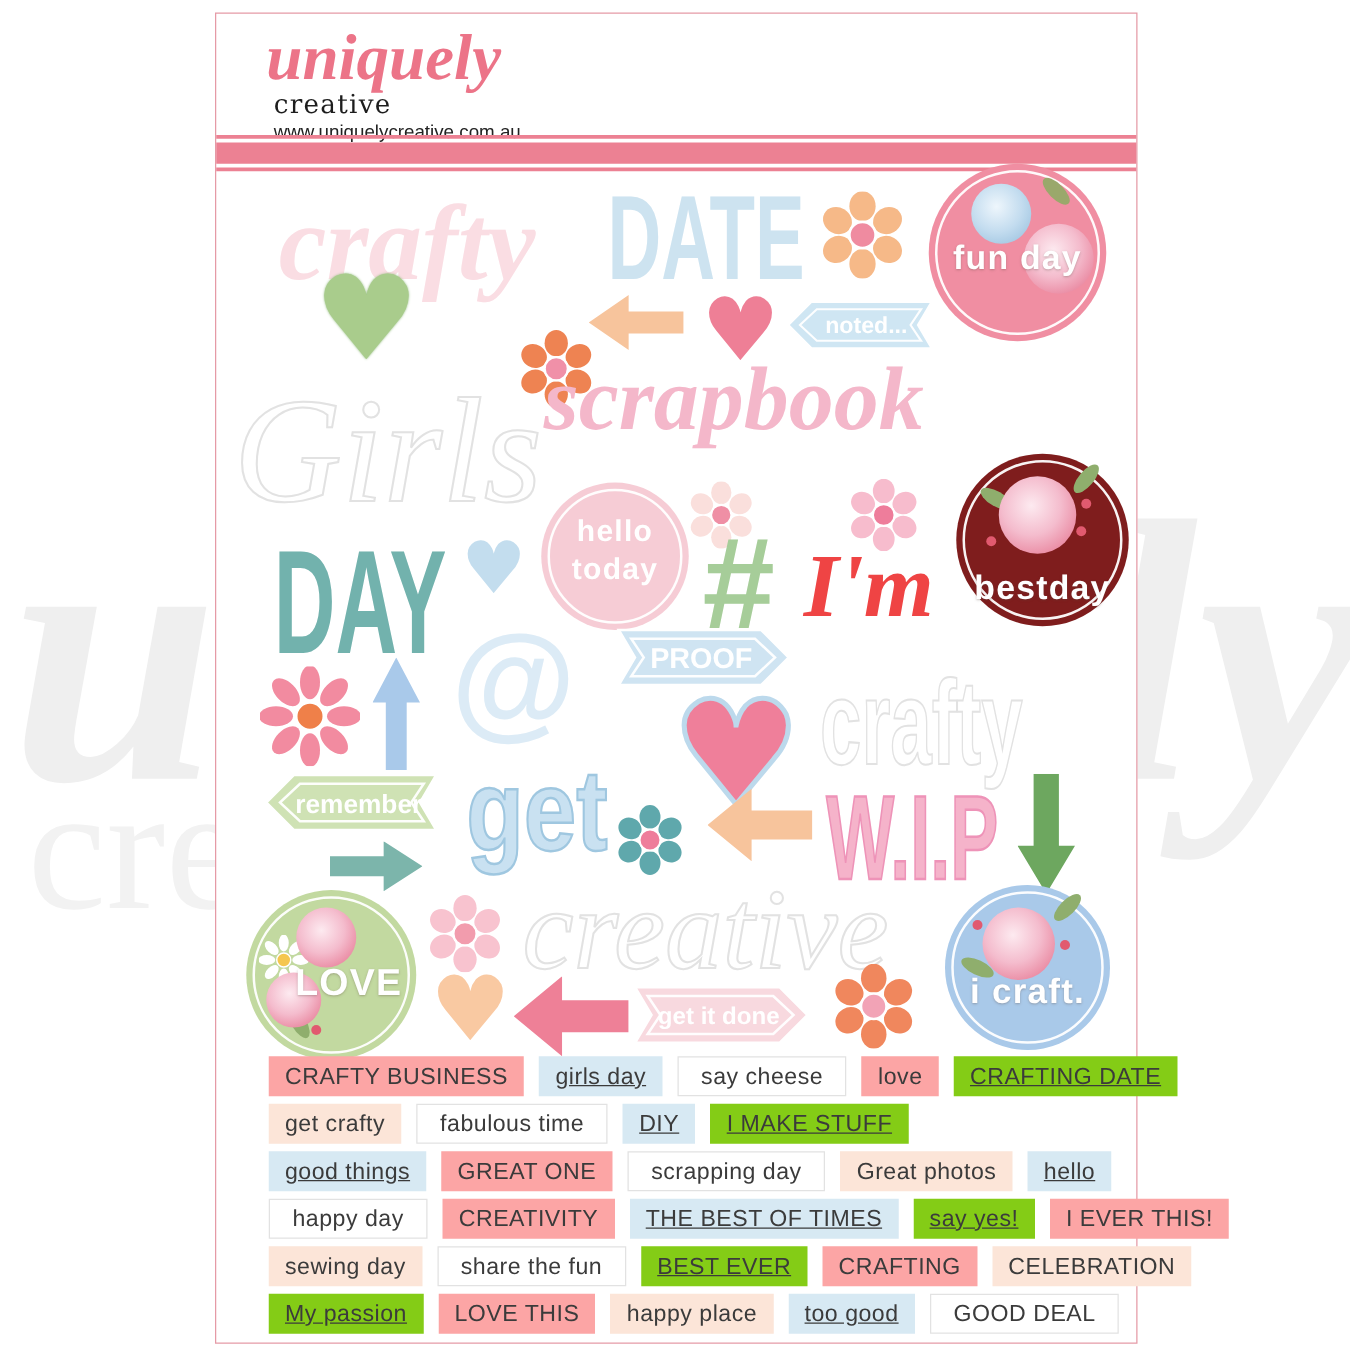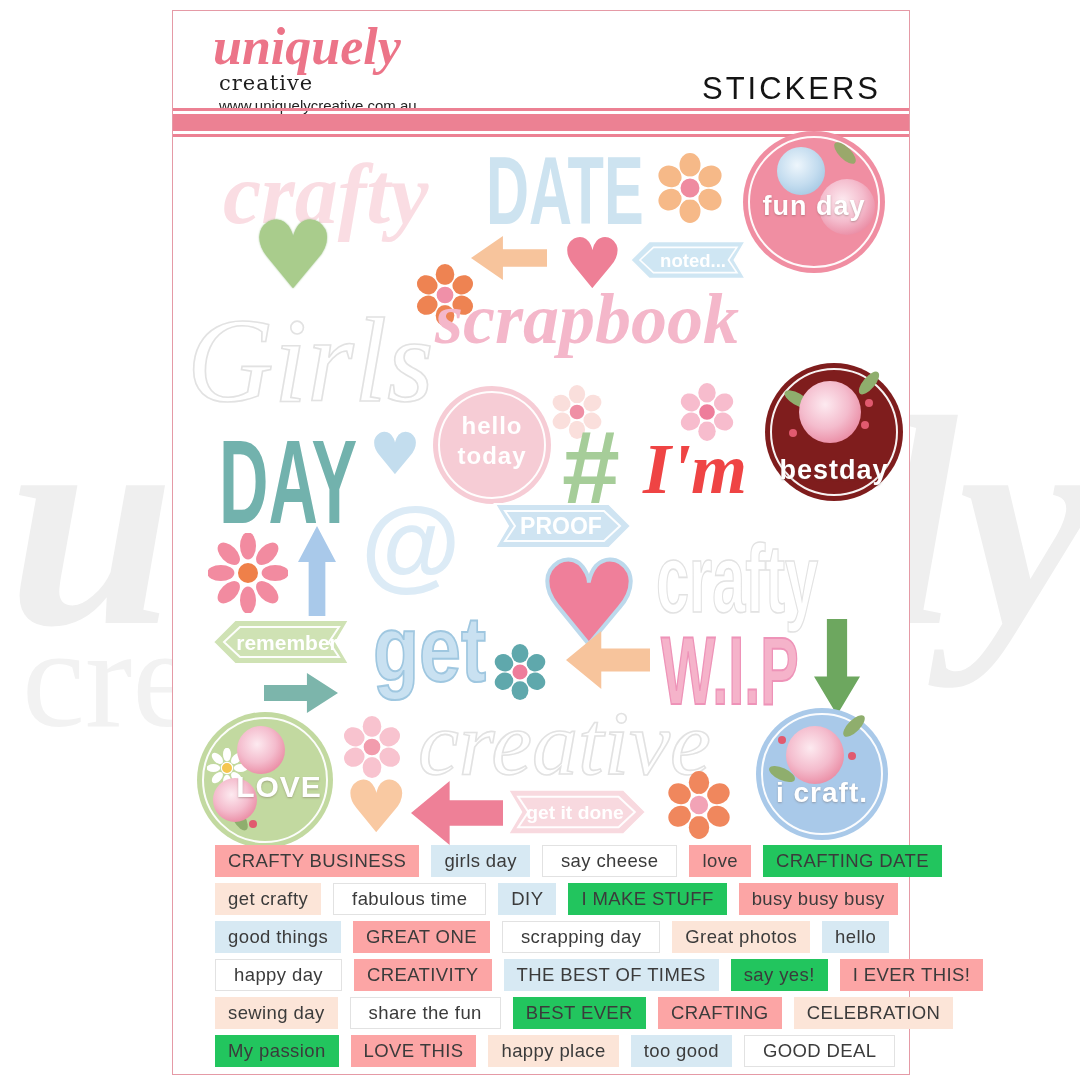--- a/index.html
+++ b/index.html
@@ -62,22 +62,22 @@
         background:radial-gradient(circle at 42% 38%,#fdeaf0 0%,#f4bccd 45%,#ea8ba3 78%,#e37b94 100%);}
   .rose-blue{background:radial-gradient(circle at 42% 38%,#eef6fc 0%,#c3dcef 50%,#a0c5e1 85%);}
   .leaf{position:absolute;width:28px;height:12px;border-radius:50%;background:#8fae6d;z-index:1;}
   .dotf{position:absolute;width:8px;height:8px;border-radius:50%;background:#e15a6f;z-index:2;}
 
   
   .lrow{position:absolute;left:42px;display:flex;gap:12px;}
   .wl{display:inline-block;padding:5px 13px;font-size:18.5px;color:#3b3b3b;
       letter-spacing:.4px;white-space:nowrap;}
   .wl[data-tone="pink"] {background:#fca5a5;}
-  .wl[data-tone="blue"] {background:#d7e9f3;}
-  .wl[data-tone="olive"]{background:#22c55e;}
+  .wl[data-tone="blue"] {background:#d7e9f3;text-decoration:underline;}
+  .wl[data-tone="olive"]{background:#84cc16;text-decoration:underline;}
   .wl[data-tone="peach"]{background:#fce5d8;}
   .wl[data-tone="white"]{background:#ffffff;border:1px solid #e2e2e2;padding:4px 18px;}
 </style>
 </head>
 <body>
 
 <svg width="0" height="0" style="position:absolute" aria-hidden="true">
   <defs>
     <symbol id="f6" viewBox="0 0 100 100">
       <g fill="currentColor">
@@ -107,21 +107,20 @@
 </svg>
 
 <div class="wm wm1">uniquely</div>
 <div class="wm wm2">creative</div>
 
 <div id="sheet">
 
   <div class="brand-script">uniquely</div>
   <div class="brand-sub">creative</div>
   <div class="brand-url">www.uniquelycreative.com.au</div>
-  <div class="product-type">STICKERS</div>
   <div class="bar-line bar-thin1"></div>
   <div class="bar-line bar-thick"></div>
   <div class="bar-line bar-thin2"></div>
 
   <div class="dtxt script" style="left:50px;top:140px;font-size:86px;color:#fadde3;">crafty</div>
 
   <div class="dtxt cond" style="left:313px;top:132px;font-size:96px;color:#cde3f0;transform:scaleX(.62);">DATE</div>
 
   <svg class="flower" style="left:482px;top:142px;width:70px;height:70px;color:#f6b988;--fc:#ef8ba0;">
       <use href="#f6"></use>
@@ -269,21 +268,20 @@
     <span class="wl" data-tone="blue">girls day</span>
     <span class="wl" data-tone="white">say cheese</span>
     <span class="wl" data-tone="pink">love</span>
     <span class="wl" data-tone="olive">CRAFTING DATE</span>
   </div>
   <div class="lrow" style="top:872px;">
     <span class="wl" data-tone="peach">get crafty</span>
     <span class="wl" data-tone="white">fabulous time</span>
     <span class="wl" data-tone="blue">DIY</span>
     <span class="wl" data-tone="olive">I MAKE STUFF</span>
-    <span class="wl" data-tone="pink">busy busy busy</span>
   </div>
   <div class="lrow" style="top:910px;">
     <span class="wl" data-tone="blue">good things</span>
     <span class="wl" data-tone="pink">GREAT ONE</span>
     <span class="wl" data-tone="white">scrapping day</span>
     <span class="wl" data-tone="peach">Great photos</span>
     <span class="wl" data-tone="blue">hello</span>
   </div>
   <div class="lrow" style="top:948px;">
     <span class="wl" data-tone="white">happy day</span>

